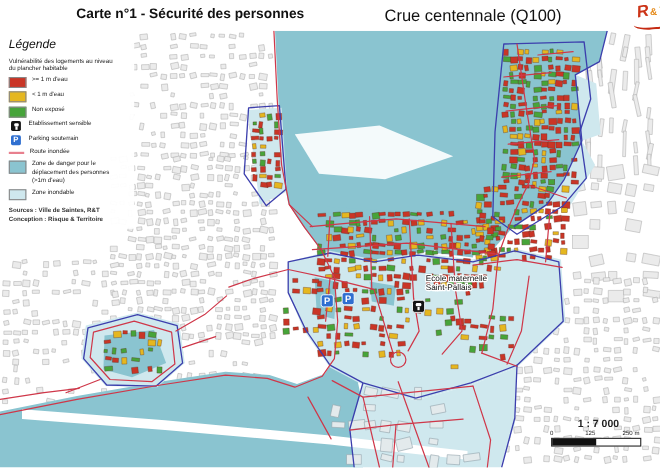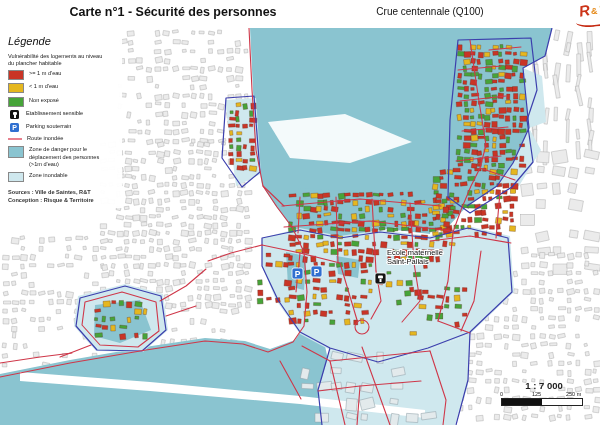--- a/index.html
+++ b/index.html
@@ -8,21 +8,21 @@
     background:#ffffff;font-family:"Liberation Sans",sans-serif;
   }
   
   #header{position:absolute;left:0;top:0;width:600px;height:28px;background:#ffffff;z-index:30;padding-left:22px;}
   #header .title{
     position:absolute;left:18px;top:5px;width:310px;text-align:center;
     font-size:12.5px;font-weight:bold;color:#111;
   }
   #header .subtitle{
     position:absolute;left:340px;top:6px;width:180px;text-align:center;
-    font-size:10px;color:#111;
+    font-size:15px;color:#111;
   }
   #logo{position:absolute;right:6px;top:1px;width:40px;height:26px;}
   #logo .l1{position:absolute;left:3px;top:1px;font-size:15px;font-weight:bold;font-style:italic;color:#cc3418;transform:rotate(-10deg);}
   #logo .l2{position:absolute;left:15px;top:5px;font-size:9px;font-weight:bold;color:#e58a1a;}
   #logo .l3{position:absolute;left:22px;top:2px;font-size:13px;font-weight:bold;font-style:italic;color:#e5a41a;transform:rotate(8deg);}
   #logo .swoosh{position:absolute;left:0px;top:16px;width:34px;height:8px;border-bottom:2.5px solid #c52a12;border-radius:0 0 60% 90%;transform:rotate(-6deg);}
   
   #map{position:absolute;left:0;top:0;width:600px;height:425px;z-index:1;}
   .water{fill:#8ac4d0;}
   .lightzone{fill:#cfe8ee;}

